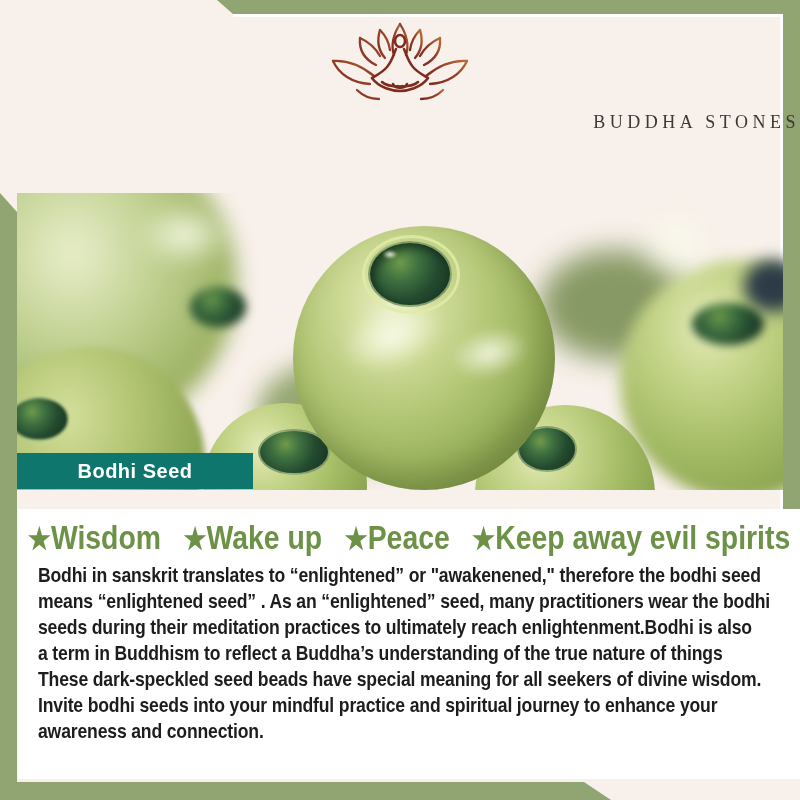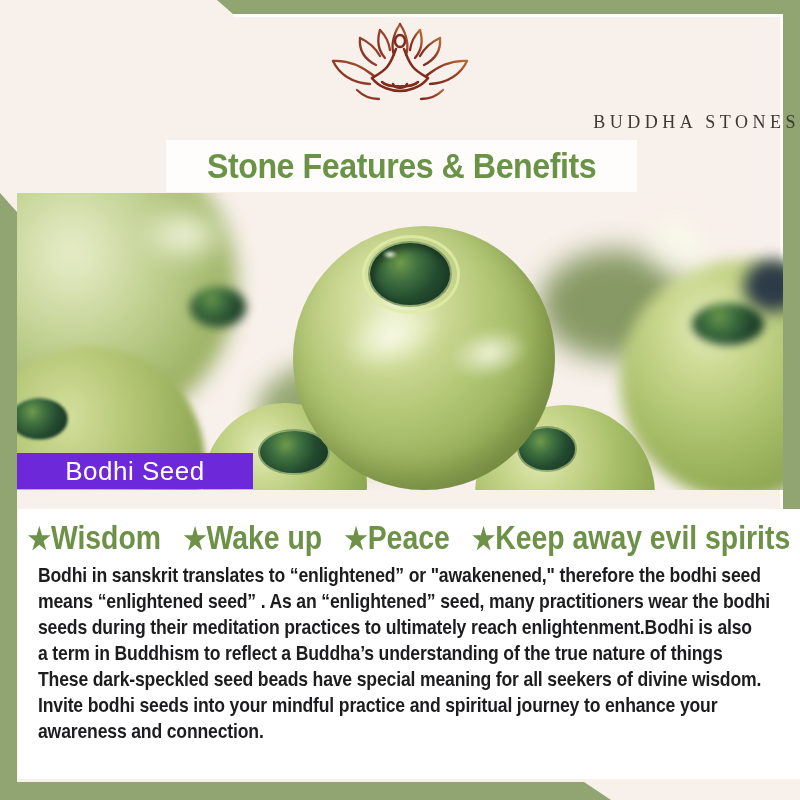--- a/index.html
+++ b/index.html
@@ -38,22 +38,22 @@
   #photo{position:absolute;left:17px;top:193px;width:766px;height:297px;
     overflow:hidden;background:linear-gradient(150deg,#8ja25e 0%,#8ca25e 0%,#9db366 55%,#8aa055 100%);}
   #photo .blob,#photo .bead,#photo .hole,#photo .shine,#photo .ring{position:absolute;border-radius:50%;}
   .bead{background:radial-gradient(ellipse at 36% 28%, #e3eab8 0%, #c9d88f 20%, #abc16c 45%, #90a953 70%, #7a9345 100%);}
   .hole{background:radial-gradient(circle at 38% 32%, #6f9a4a 0%, #3f7040 28%, #234a2f 58%, #152f1e 100%);
         border:2px solid rgba(214,230,156,.55);}
   .shine{background:radial-gradient(closest-side, rgba(250,252,235,.95) 0%, rgba(250,252,235,0) 70%);}
 
   
   #photo-caption{position:absolute;left:17px;top:453px;width:236px;height:36px;
-    background:#6d28d9;color:#ffffff;display:flex;align-items:center;justify-content:center;
-    font-size:26px;font-weight:normal;letter-spacing:.5px;}
+    background:#0f766e;color:#ffffff;display:flex;align-items:center;justify-content:center;
+    font-size:20px;font-weight:bold;letter-spacing:.5px;}
 
   
   #panel{position:absolute;left:18px;top:509px;width:782px;height:270px;background:#ffffff;}
   #benefits-row{margin-top:10px;display:flex;justify-content:center;gap:26px;
     font-size:33px;font-weight:bold;color:#6d9247;white-space:nowrap;
     transform:scaleX(.86);}
   .benefit-item{display:inline-flex;align-items:baseline;}
   .benefit-star{font-size:30px;}
   #description{margin:5px 0 0 20px;width:890px;transform:scaleX(.838);transform-origin:left top;
     font-size:21px;font-weight:bold;line-height:26px;color:#1d1d1f;
@@ -102,23 +102,20 @@
       <path d="M71,29 C68,36 67,41 62,47 C58,52 52,55 47,58"></path>
       <path d="M79,29 C82,36 83,41 88,47 C92,52 98,55 103,58"></path>
       <path d="M47,58 C54,68 68,71 75,71 C82,71 96,68 103,58"></path>
       <path d="M57,62 C63,68 87,68 93,62"></path>
       <path d="M68,64 C70,69 80,69 82,64"></path>
       <path d="M73,66 Q75,70 77,66"></path>
     </g>
   </svg>
   <div id="brand-name">BUDDHA STONES</div>
 
-  <div id="title-band">
-    <span id="title-text">Stone Features &amp; Benefits</span>
-  </div>
 
   <div id="photo">
 
     <div class="bead" style="left:-80px;top:-60px;width:300px;height:300px;filter:blur(10px);
          background:radial-gradient(ellipse at 45% 40%, #e9eecb 0%, #c2d293 35%, #9cb263 70%, #869c52 100%);"></div>
     <div class="hole" style="left:173px;top:94px;width:56px;height:40px;filter:blur(5px);border:none;"></div>
     <div class="shine blob" style="left:98px;top:-3px;width:140px;height:90px;filter:blur(10px);"></div>
     <div class="blob" style="left:523px;top:57px;width:150px;height:110px;filter:blur(14px);background:#6b8443;opacity:.8;"></div>
     <div class="bead" style="left:603px;top:67px;width:240px;height:240px;filter:blur(7px);"></div>
     <div class="blob" style="left:727px;top:67px;width:58px;height:52px;filter:blur(8px);background:#2c3b47;"></div>

